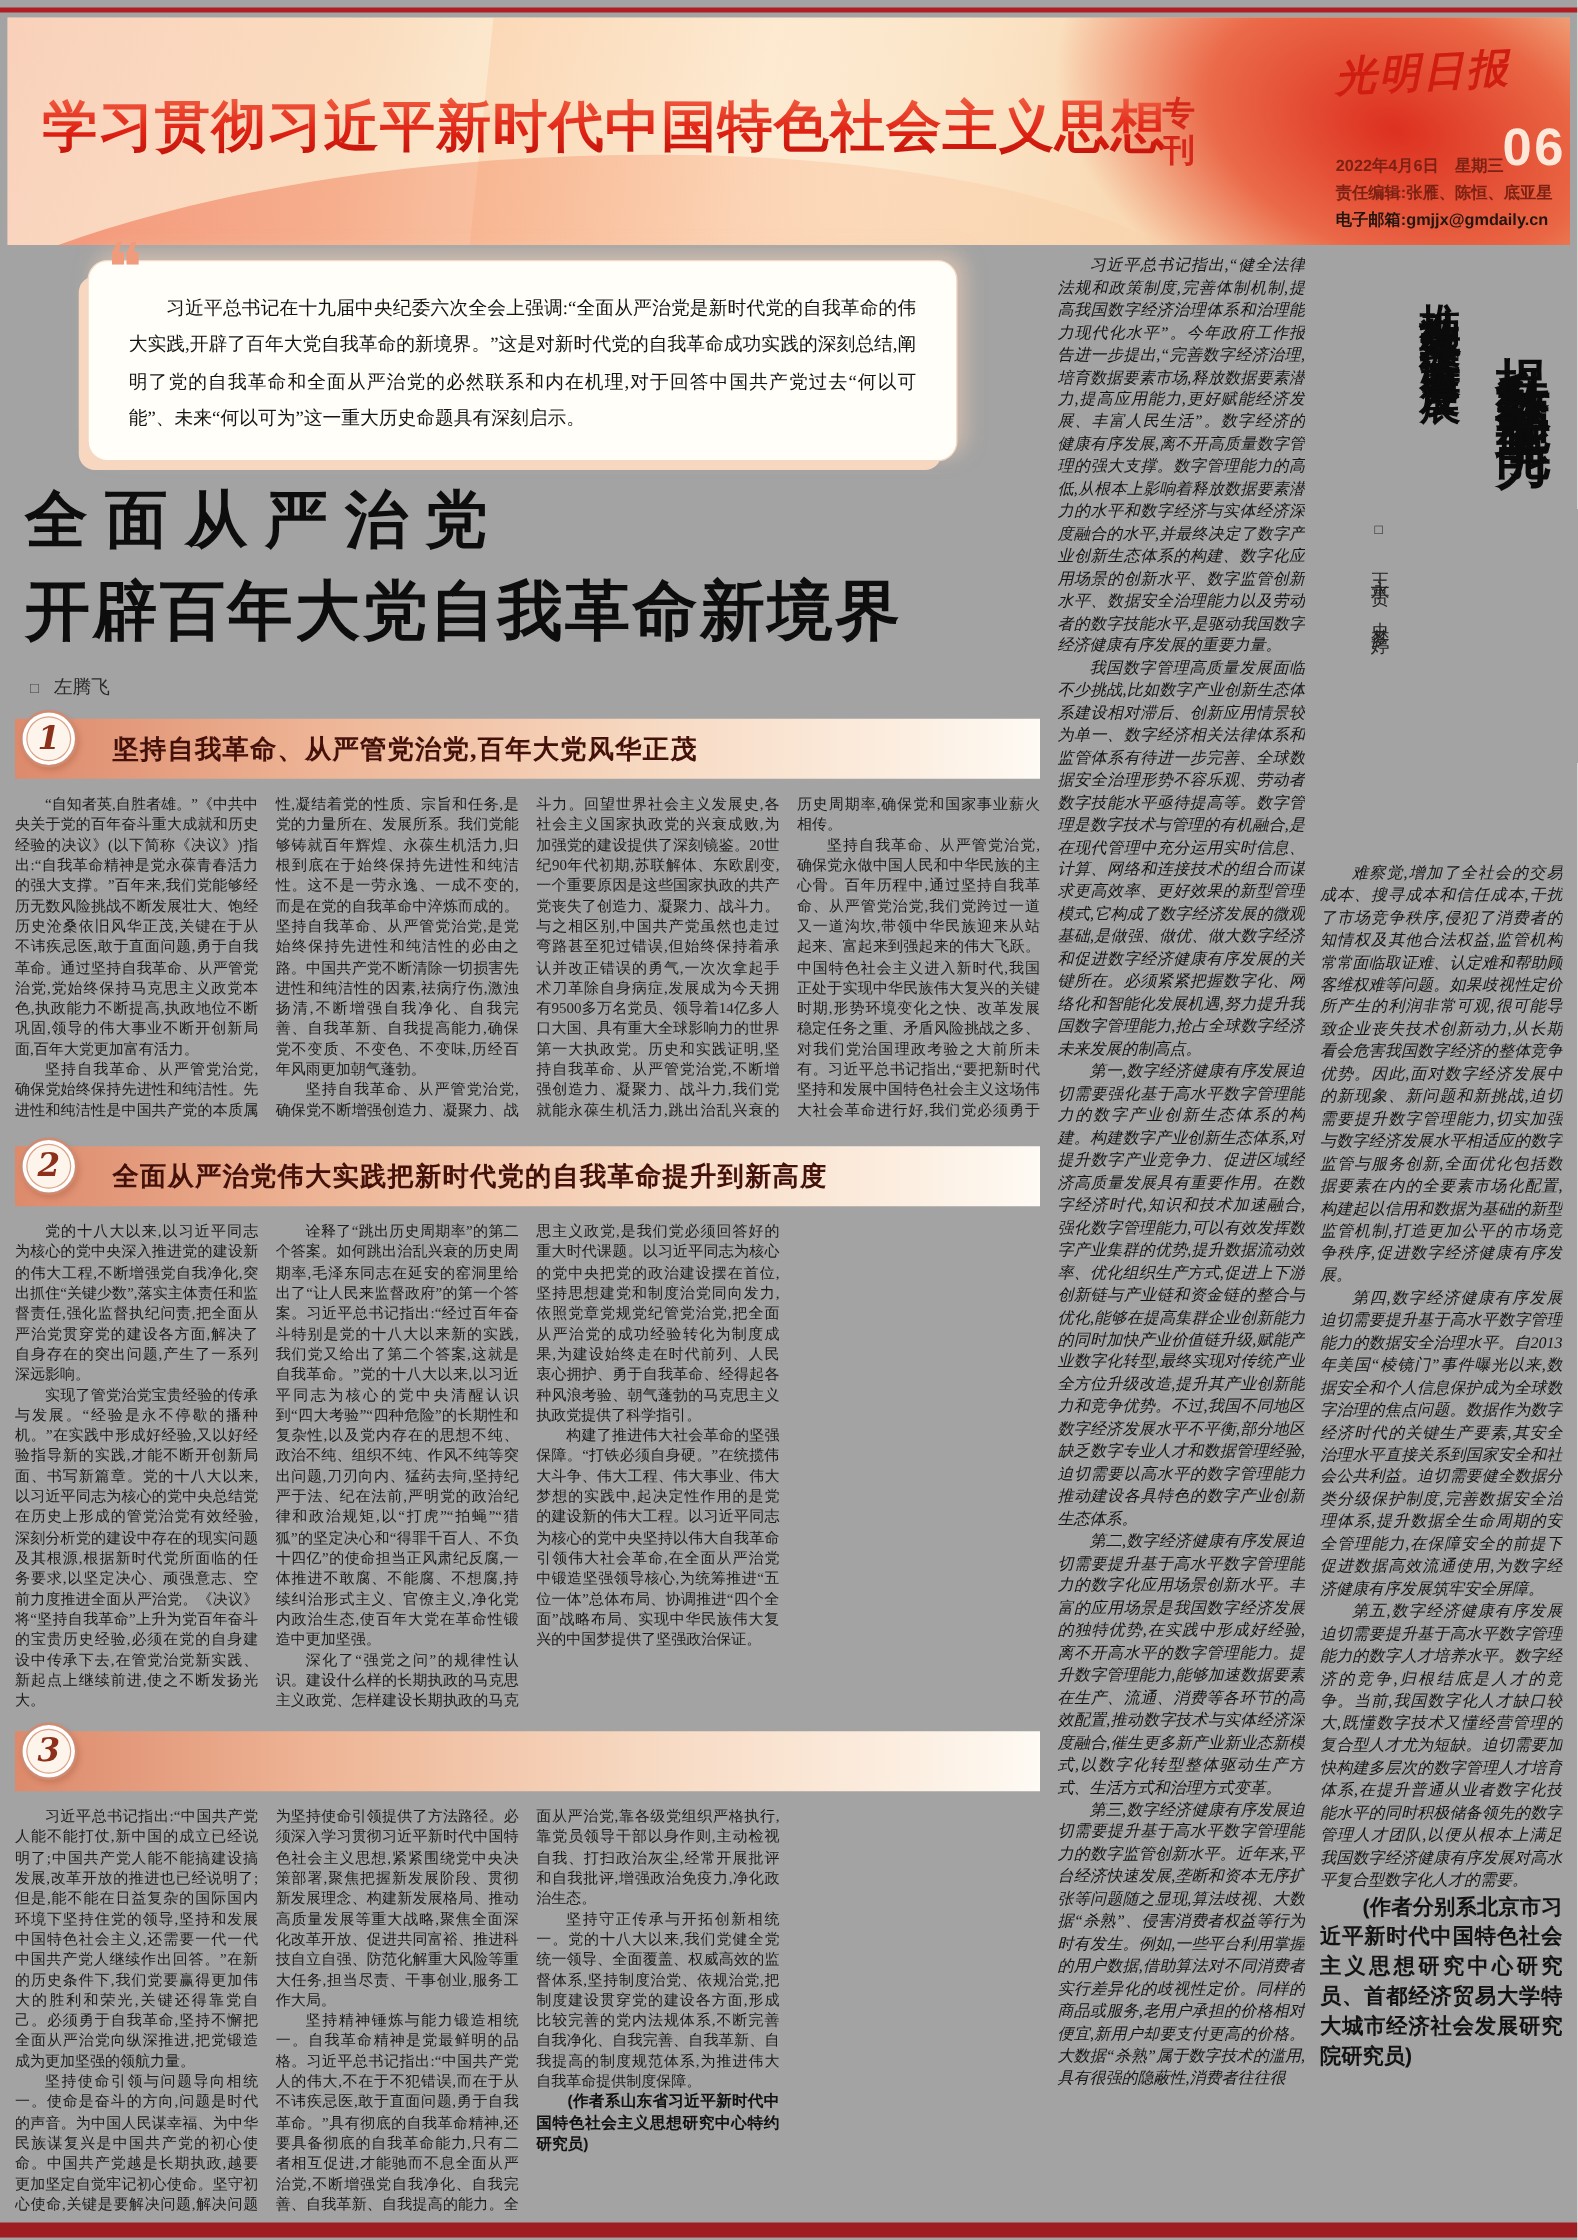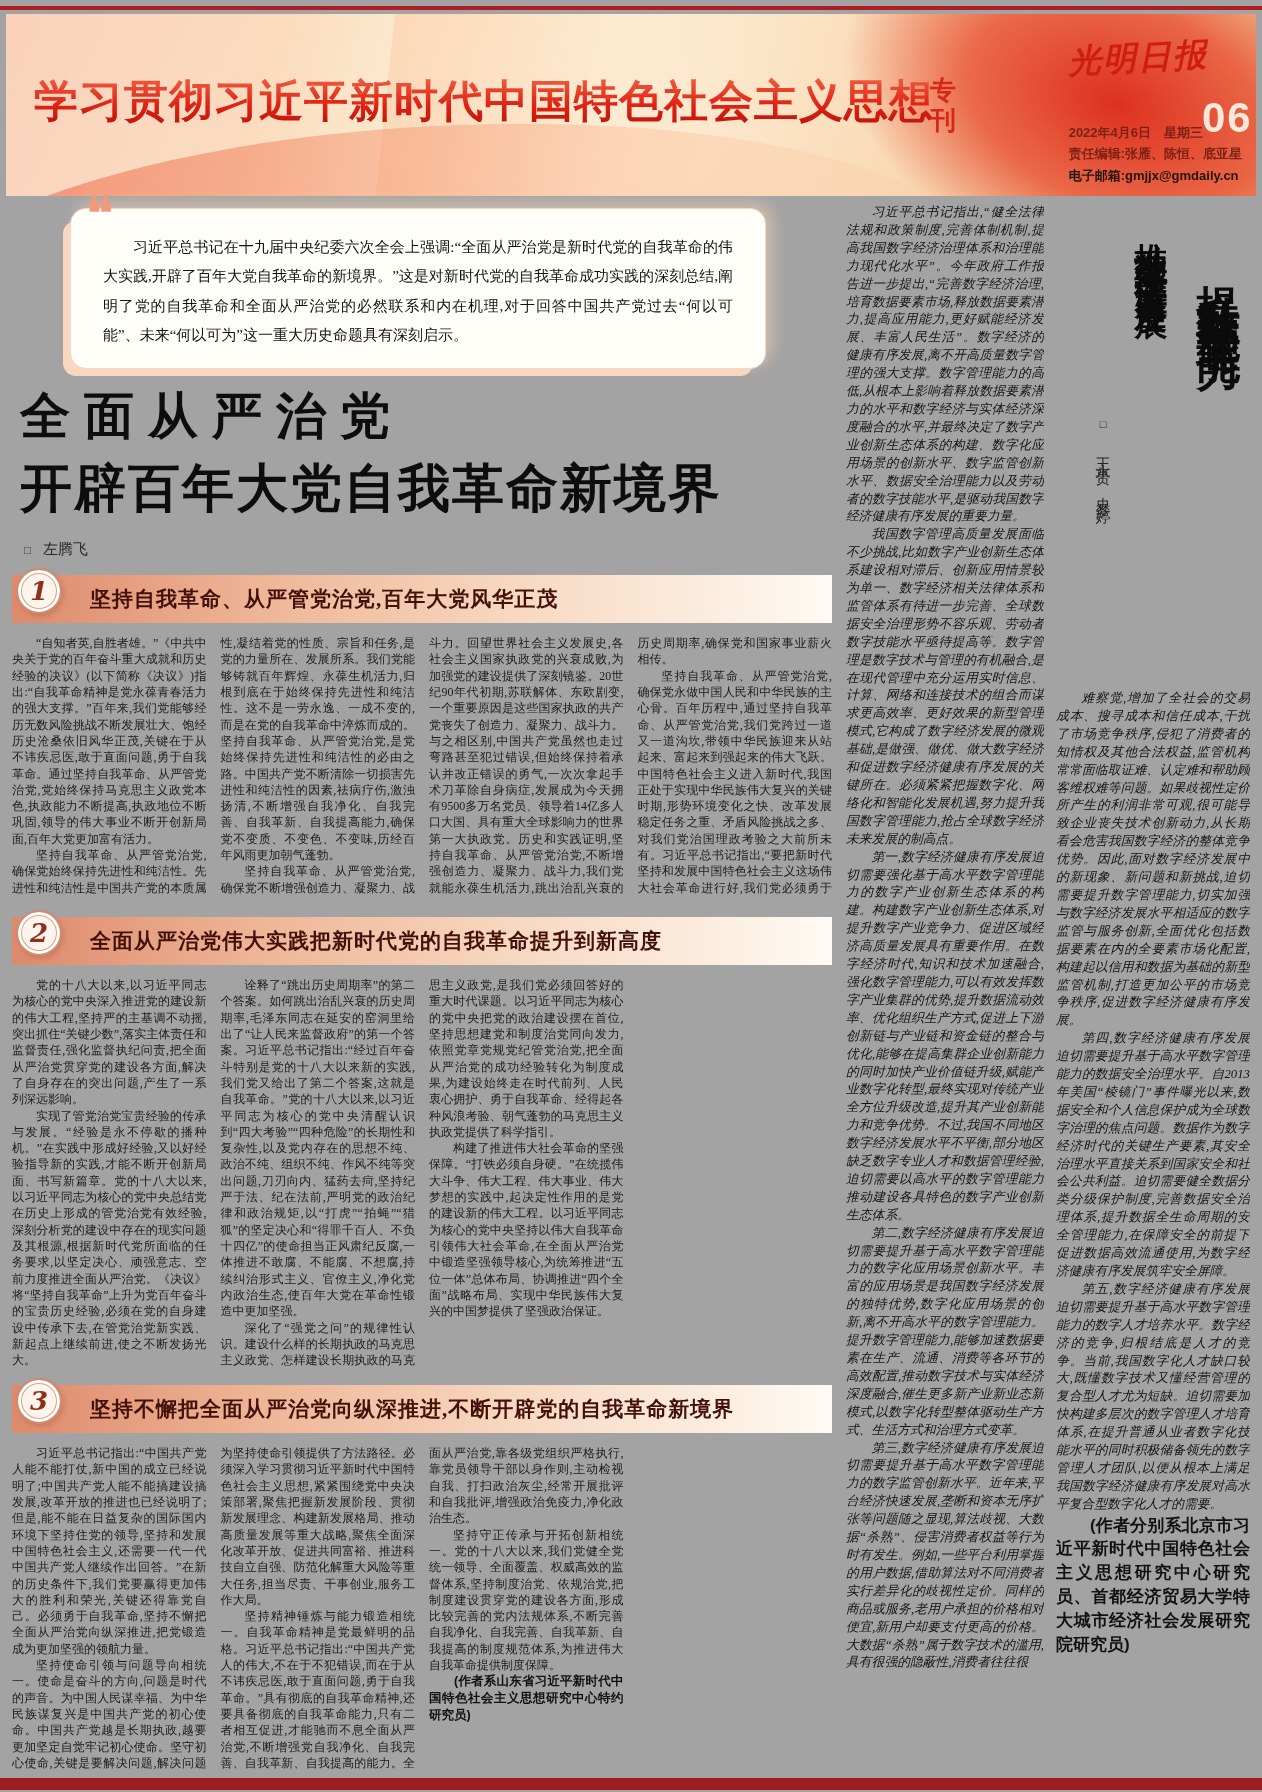--- a/index.html
+++ b/index.html
@@ -136,46 +136,45 @@
           <p>坚持自我革命、从严管党治党,确保党始终保持先进性和纯洁性。先进性和纯洁性是中国共产党的本质属性,凝结着党的性质、宗旨和任务,是党的力量所在、发展所系。我们党能够铸就百年辉煌、永葆生机活力,归根到底在于始终保持先进性和纯洁性。这不是一劳永逸、一成不变的,而是在党的自我革命中淬炼而成的。坚持自我革命、从严管党治党,是党始终保持先进性和纯洁性的必由之路。中国共产党不断清除一切损害先进性和纯洁性的因素,祛病疗伤,激浊扬清,不断增强自我净化、自我完善、自我革新、自我提高能力,确保党不变质、不变色、不变味,历经百年风雨更加朝气蓬勃。</p>
           <p>坚持自我革命、从严管党治党,确保党不断增强创造力、凝聚力、战斗力。回望世界社会主义发展史,各社会主义国家执政党的兴衰成败,为加强党的建设提供了深刻镜鉴。20世纪90年代初期,苏联解体、东欧剧变,一个重要原因是这些国家执政的共产党丧失了创造力、凝聚力、战斗力。与之相区别,中国共产党虽然也走过弯路甚至犯过错误,但始终保持着承认并改正错误的勇气,一次次拿起手术刀革除自身病症,发展成为今天拥有9500多万名党员、领导着14亿多人口大国、具有重大全球影响力的世界第一大执政党。历史和实践证明,坚持自我革命、从严管党治党,不断增强创造力、凝聚力、战斗力,我们党就能永葆生机活力,跳出治乱兴衰的历史周期率,确保党和国家事业薪火相传。</p>
           <p>坚持自我革命、从严管党治党,确保党永做中国人民和中华民族的主心骨。百年历程中,通过坚持自我革命、从严管党治党,我们党跨过一道又一道沟坎,带领中华民族迎来从站起来、富起来到强起来的伟大飞跃。中国特色社会主义进入新时代,我国正处于实现中华民族伟大复兴的关键时期,形势环境变化之快、改革发展稳定任务之重、矛盾风险挑战之多、对我们党治国理政考验之大前所未有。习近平总书记指出,“要把新时代坚持和发展中国特色社会主义这场伟大社会革命进行好,我们党必须勇于进行自我革命,把党建设得更加坚强有力”。必须始终保持彻底的自我革命精神,以党的自我革命领导伟大社会革命,使党始终走在时代前列,永远做中国人民和中华民族的主心骨,执着奋力推进中华民族伟大复兴。</p>
         </div>
 
       <div class="sec-bar">
         <span class="num-badge">2</span>
         <span class="sec-title">全面从严治党伟大实践把新时代党的自我革命提升到新高度</span>
       </div>
       <div class="col-flow s2">
-          <p>党的十八大以来,以习近平同志为核心的党中央深入推进党的建设新的伟大工程,坚持严的主基调不动摇,突出抓住“关键少数”,落实主体责任和监督责任,强化监督执纪问责,把全面从严治党贯穿党的建设各方面,解决了自身存在的突出问题,产生了一系列深远影响。</p>
+          <p>党的十八大以来,以习近平同志为核心的党中央深入推进党的建设新的伟大工程,不断增强党自我净化,突出抓住“关键少数”,落实主体责任和监督责任,强化监督执纪问责,把全面从严治党贯穿党的建设各方面,解决了自身存在的突出问题,产生了一系列深远影响。</p>
           <p>实现了管党治党宝贵经验的传承与发展。“经验是永不停歇的播种机。”在实践中形成好经验,又以好经验指导新的实践,才能不断开创新局面、书写新篇章。党的十八大以来,以习近平同志为核心的党中央总结党在历史上形成的管党治党有效经验,深刻分析党的建设中存在的现实问题及其根源,根据新时代党所面临的任务要求,以坚定决心、顽强意志、空前力度推进全面从严治党。《决议》将“坚持自我革命”上升为党百年奋斗的宝贵历史经验,必须在党的自身建设中传承下去,在管党治党新实践、新起点上继续前进,使之不断发扬光大。</p>
           <p>诠释了“跳出历史周期率”的第二个答案。如何跳出治乱兴衰的历史周期率,毛泽东同志在延安的窑洞里给出了“让人民来监督政府”的第一个答案。习近平总书记指出:“经过百年奋斗特别是党的十八大以来新的实践,我们党又给出了第二个答案,这就是自我革命。”党的十八大以来,以习近平同志为核心的党中央清醒认识到“四大考验”“四种危险”的长期性和复杂性,以及党内存在的思想不纯、政治不纯、组织不纯、作风不纯等突出问题,刀刃向内、猛药去疴,坚持纪严于法、纪在法前,严明党的政治纪律和政治规矩,以“打虎”“拍蝇”“猎狐”的坚定决心和“得罪千百人、不负十四亿”的使命担当正风肃纪反腐,一体推进不敢腐、不能腐、不想腐,持续纠治形式主义、官僚主义,净化党内政治生态,使百年大党在革命性锻造中更加坚强。</p>
           <p>深化了“强党之问”的规律性认识。建设什么样的长期执政的马克思主义政党、怎样建设长期执政的马克思主义政党,是我们党必须回答好的重大时代课题。以习近平同志为核心的党中央把党的政治建设摆在首位,坚持思想建党和制度治党同向发力,依照党章党规党纪管党治党,把全面从严治党的成功经验转化为制度成果,为建设始终走在时代前列、人民衷心拥护、勇于自我革命、经得起各种风浪考验、朝气蓬勃的马克思主义执政党提供了科学指引。</p>
           <p>构建了推进伟大社会革命的坚强保障。“打铁必须自身硬。”在统揽伟大斗争、伟大工程、伟大事业、伟大梦想的实践中,起决定性作用的是党的建设新的伟大工程。以习近平同志为核心的党中央坚持以伟大自我革命引领伟大社会革命,在全面从严治党中锻造坚强领导核心,为统筹推进“五位一体”总体布局、协调推进“四个全面”战略布局、实现中华民族伟大复兴的中国梦提供了坚强政治保证。</p>
         </div>
 
       <div class="sec-bar">
         <span class="num-badge">3</span>
-        <span class="sec-title">坚持不懈把全面从严治党向纵深推进,不断开辟党的自我革命新境界</span>
       </div>
       <div class="col-flow s3">
           <p>习近平总书记指出:“中国共产党人能不能打仗,新中国的成立已经说明了;中国共产党人能不能搞建设搞发展,改革开放的推进也已经说明了;但是,能不能在日益复杂的国际国内环境下坚持住党的领导,坚持和发展中国特色社会主义,还需要一代一代中国共产党人继续作出回答。”在新的历史条件下,我们党要赢得更加伟大的胜利和荣光,关键还得靠党自己。必须勇于自我革命,坚持不懈把全面从严治党向纵深推进,把党锻造成为更加坚强的领航力量。</p>
           <p>坚持使命引领与问题导向相统一。使命是奋斗的方向,问题是时代的声音。为中国人民谋幸福、为中华民族谋复兴是中国共产党的初心使命。中国共产党越是长期执政,越要更加坚定自觉牢记初心使命。坚守初心使命,关键是要解决问题,解决问题为坚持使命引领提供了方法路径。必须深入学习贯彻习近平新时代中国特色社会主义思想,紧紧围绕党中央决策部署,聚焦把握新发展阶段、贯彻新发展理念、构建新发展格局、推动高质量发展等重大战略,聚焦全面深化改革开放、促进共同富裕、推进科技自立自强、防范化解重大风险等重大任务,担当尽责、干事创业,服务工作大局。</p>
           <p>坚持精神锤炼与能力锻造相统一。自我革命精神是党最鲜明的品格。习近平总书记指出:“中国共产党人的伟大,不在于不犯错误,而在于从不讳疾忌医,敢于直面问题,勇于自我革命。”具有彻底的自我革命精神,还要具备彻底的自我革命能力,只有二者相互促进,才能驰而不息全面从严治党,不断增强党自我净化、自我完善、自我革新、自我提高的能力。全面从严治党,靠各级党组织严格执行,靠党员领导干部以身作则,主动检视自我、打扫政治灰尘,经常开展批评和自我批评,增强政治免疫力,净化政治生态。</p>
           <p>坚持守正传承与开拓创新相统一。党的十八大以来,我们党健全党统一领导、全面覆盖、权威高效的监督体系,坚持制度治党、依规治党,把制度建设贯穿党的建设各方面,形成比较完善的党内法规体系,不断完善自我净化、自我完善、自我革新、自我提高的制度规范体系,为推进伟大自我革命提供制度保障。</p>
           <p>(作者系山东省习近平新时代中国特色社会主义思想研究中心特约研究员)</p>
         </div>
     </div>
 
     <div class="side-article">
       <div class="side-col1">
           <p>习近平总书记指出,“健全法律法规和政策制度,完善体制机制,提高我国数字经济治理体系和治理能力现代化水平”。今年政府工作报告进一步提出,“完善数字经济治理,培育数据要素市场,释放数据要素潜力,提高应用能力,更好赋能经济发展、丰富人民生活”。数字经济的健康有序发展,离不开高质量数字管理的强大支撑。数字管理能力的高低,从根本上影响着释放数据要素潜力的水平和数字经济与实体经济深度融合的水平,并最终决定了数字产业创新生态体系的构建、数字化应用场景的创新水平、数字监管创新水平、数据安全治理能力以及劳动者的数字技能水平,是驱动我国数字经济健康有序发展的重要力量。</p>
           <p>我国数字管理高质量发展面临不少挑战,比如数字产业创新生态体系建设相对滞后、创新应用情景较为单一、数字经济相关法律体系和监管体系有待进一步完善、全球数据安全治理形势不容乐观、劳动者数字技能水平亟待提高等。数字管理是数字技术与管理的有机融合,是在现代管理中充分运用实时信息、计算、网络和连接技术的组合而谋求更高效率、更好效果的新型管理模式,它构成了数字经济发展的微观基础,是做强、做优、做大数字经济和促进数字经济健康有序发展的关键所在。必须紧紧把握数字化、网络化和智能化发展机遇,努力提升我国数字管理能力,抢占全球数字经济未来发展的制高点。</p>
           <p>第一,数字经济健康有序发展迫切需要强化基于高水平数字管理能力的数字产业创新生态体系的构建。构建数字产业创新生态体系,对提升数字产业竞争力、促进区域经济高质量发展具有重要作用。在数字经济时代,知识和技术加速融合,强化数字管理能力,可以有效发挥数字产业集群的优势,提升数据流动效率、优化组织生产方式,促进上下游创新链与产业链和资金链的整合与优化,能够在提高集群企业创新能力的同时加快产业价值链升级,赋能产业数字化转型,最终实现对传统产业全方位升级改造,提升其产业创新能力和竞争优势。不过,我国不同地区数字经济发展水平不平衡,部分地区缺乏数字专业人才和数据管理经验,迫切需要以高水平的数字管理能力推动建设各具特色的数字产业创新生态体系。</p>
-          <p>第二,数字经济健康有序发展迫切需要提升基于高水平数字管理能力的数字化应用场景创新水平。丰富的应用场景是我国数字经济发展的独特优势,数字化应用场景的创新,离不开高水平的数字管理能力。提升数字管理能力,能够加速数据要素在生产、流通、消费等各环节的高效配置,推动数字技术与实体经济深度融合,催生更多新产业新业态新模式,以数字化转型整体驱动生产方式、生活方式和治理方式变革。</p>
+          <p>第二,数字经济健康有序发展迫切需要提升基于高水平数字管理能力的数字化应用场景创新水平。丰富的应用场景是我国数字经济发展的独特优势,在实践中形成好经验,离不开高水平的数字管理能力。提升数字管理能力,能够加速数据要素在生产、流通、消费等各环节的高效配置,推动数字技术与实体经济深度融合,催生更多新产业新业态新模式,以数字化转型整体驱动生产方式、生活方式和治理方式变革。</p>
           <p>第三,数字经济健康有序发展迫切需要提升基于高水平数字管理能力的数字监管创新水平。近年来,平台经济快速发展,垄断和资本无序扩张等问题随之显现,算法歧视、大数据“杀熟”、侵害消费者权益等行为时有发生。例如,一些平台利用掌握的用户数据,借助算法对不同消费者实行差异化的歧视性定价。同样的商品或服务,老用户承担的价格相对便宜,新用户却要支付更高的价格。大数据“杀熟”属于数字技术的滥用,具有很强的隐蔽性,消费者往往很</p>
         </div>
       <div class="side-col2">
         <div class="side-headline">
           <div class="v-byline">
             <span class="sq">□</span>
             <span>王永贵　史梦婷</span>
           </div>
           <div class="v-kicker">推动数字经济健康有序发展</div>
           <div class="v-title">提升数字管理能力</div>

